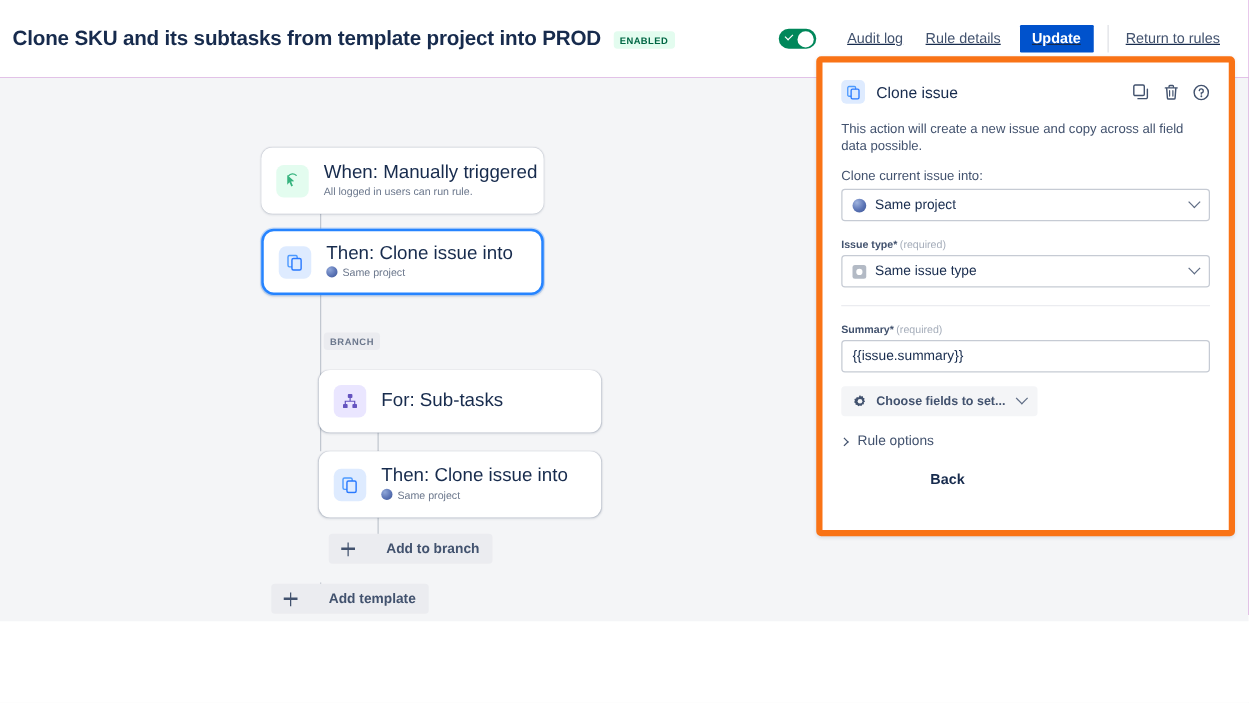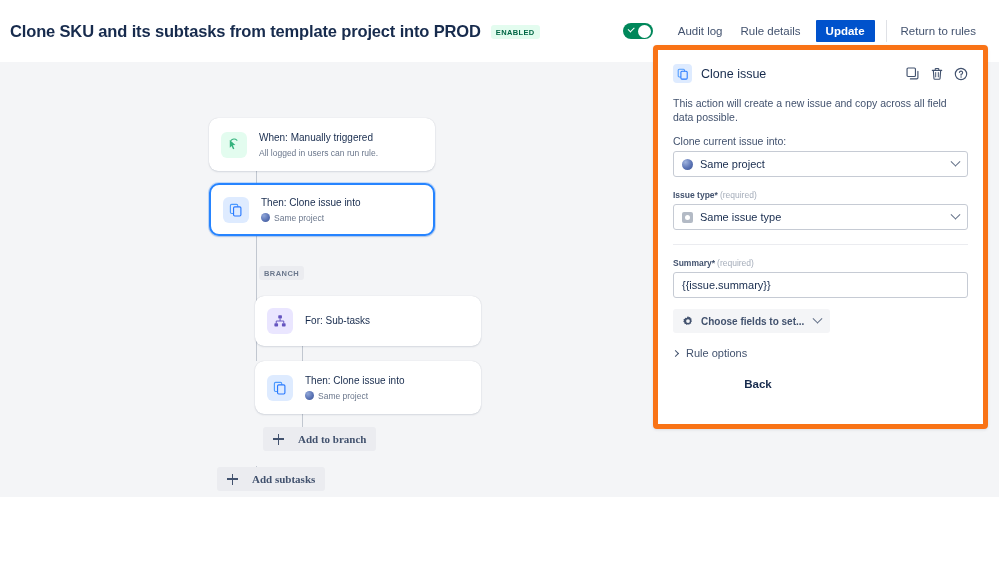--- a/index.html
+++ b/index.html
@@ -23,21 +23,21 @@
     font-size: 16.5px; font-weight: 700; letter-spacing: -0.15px;
     color:#172b4d; white-space: nowrap;
   }
   .enabled-badge {
     margin-left: 10px; margin-top:2px;
     background:#e3fcef; color:#006644;
     font-size: 7.5px; font-weight:700; letter-spacing:.35px;
     padding: 3px 5px 2px; border-radius: 3px; white-space:nowrap;
   }
   .header-right {
-    margin-left:auto; display:flex; align-items:center; gap:0;
+    margin-left:auto; display:flex; align-items:center; gap:0;text-decoration:underline;
   }
   .toggle {
     width:30px; height:16px; border-radius:9px; background:#00875a;
     position:relative; margin-right:16px; flex:none; cursor:pointer;
   }
   .toggle .knob {
     position:absolute; right:1.5px; top:1.5px; width:13px; height:13px;
     border-radius:50%; background:#fff;
   }
   .toggle .chk {
@@ -69,21 +69,21 @@
     position:absolute; background:#ffffff; border-radius:9px;
     box-shadow: 0 1px 2px rgba(9,30,66,0.12), 0 0 1px rgba(9,30,66,0.18);
     display:flex; align-items:center; cursor:pointer;
   }
   .node .ico {
     width:26px; height:26px; border-radius:6px; flex:none;
     display:flex; align-items:center; justify-content:center;
     margin-left:12px;
   }
   .node .txt { margin-left:12px; }
-  .node .t1 { font-size:10px; color:#172b4d; line-height:14px; }
+  .node .t1 { font-size:15px; color:#172b4d; line-height:14px; }
   .node .t2 {
     font-size:8.5px; color:#6b778c; line-height:12px; margin-top:2px;
     display:flex; align-items:center; gap:4px;
   }
   .globe-sm {
     width:9px; height:9px; border-radius:50%;
     background: radial-gradient(circle at 32% 30%, #8fa6d8 0%, #5b74b5 55%, #3b5494 100%);
     flex:none;
   }
 
@@ -109,24 +109,24 @@
   #c5 { left:256px; top:404px; height:12px; }
 
   .branch-tag {
     position:absolute; left:259px; top:204px;
     background:#ebecf0; color:#6b778c;
     font-size:7.5px; font-weight:700; letter-spacing:.45px;
     padding:3px 5px 2px; border-radius:3px;
   }
 
   .add-btn {
-    position:absolute; display:flex; align-items:center; gap:14px;
+    position:absolute; display:flex; align-items:center; gap:25px;
     background:#ebecf0; color:#42526e; border:none; cursor:pointer;
     border-radius:3px; font-size:11px; font-weight:600;
-    font-family:Liberation Serif, serif;
+    font-family:Liberation Sans, sans-serif;
     padding:6px 10px;
   }
   .plus {
     position:relative; width:11px; height:11px; flex:none;
   }
   .plus::before, .plus::after {
     content:""; position:absolute; background:#42526e;
   }
   .plus::before { left:0; top:4.6px; width:11px; height:1.6px; }
   .plus::after  { top:0; left:4.6px; height:11px; width:1.6px; }
@@ -314,21 +314,21 @@
         </div>
       </div>
 
       <button class="add-btn" id="btn-add-branch">
         <span class="plus"></span>
         <span>Add to branch</span>
       </button>
 
       <button class="add-btn" id="btn-add-component">
         <span class="plus"></span>
-        <span>Add subtasks</span>
+        <span>Add template</span>
       </button>
     </div>
   </div>
 
   <div class="panel">
 
     <div class="panel-head">
       <div class="panel-icon">
         <svg width="12" height="12" viewBox="0 0 16 16">
           <rect x="1.6" y="1.6" width="8.4" height="10.4" rx="1.4" fill="none" stroke="#4c9aff" stroke-width="1.4"></rect>

